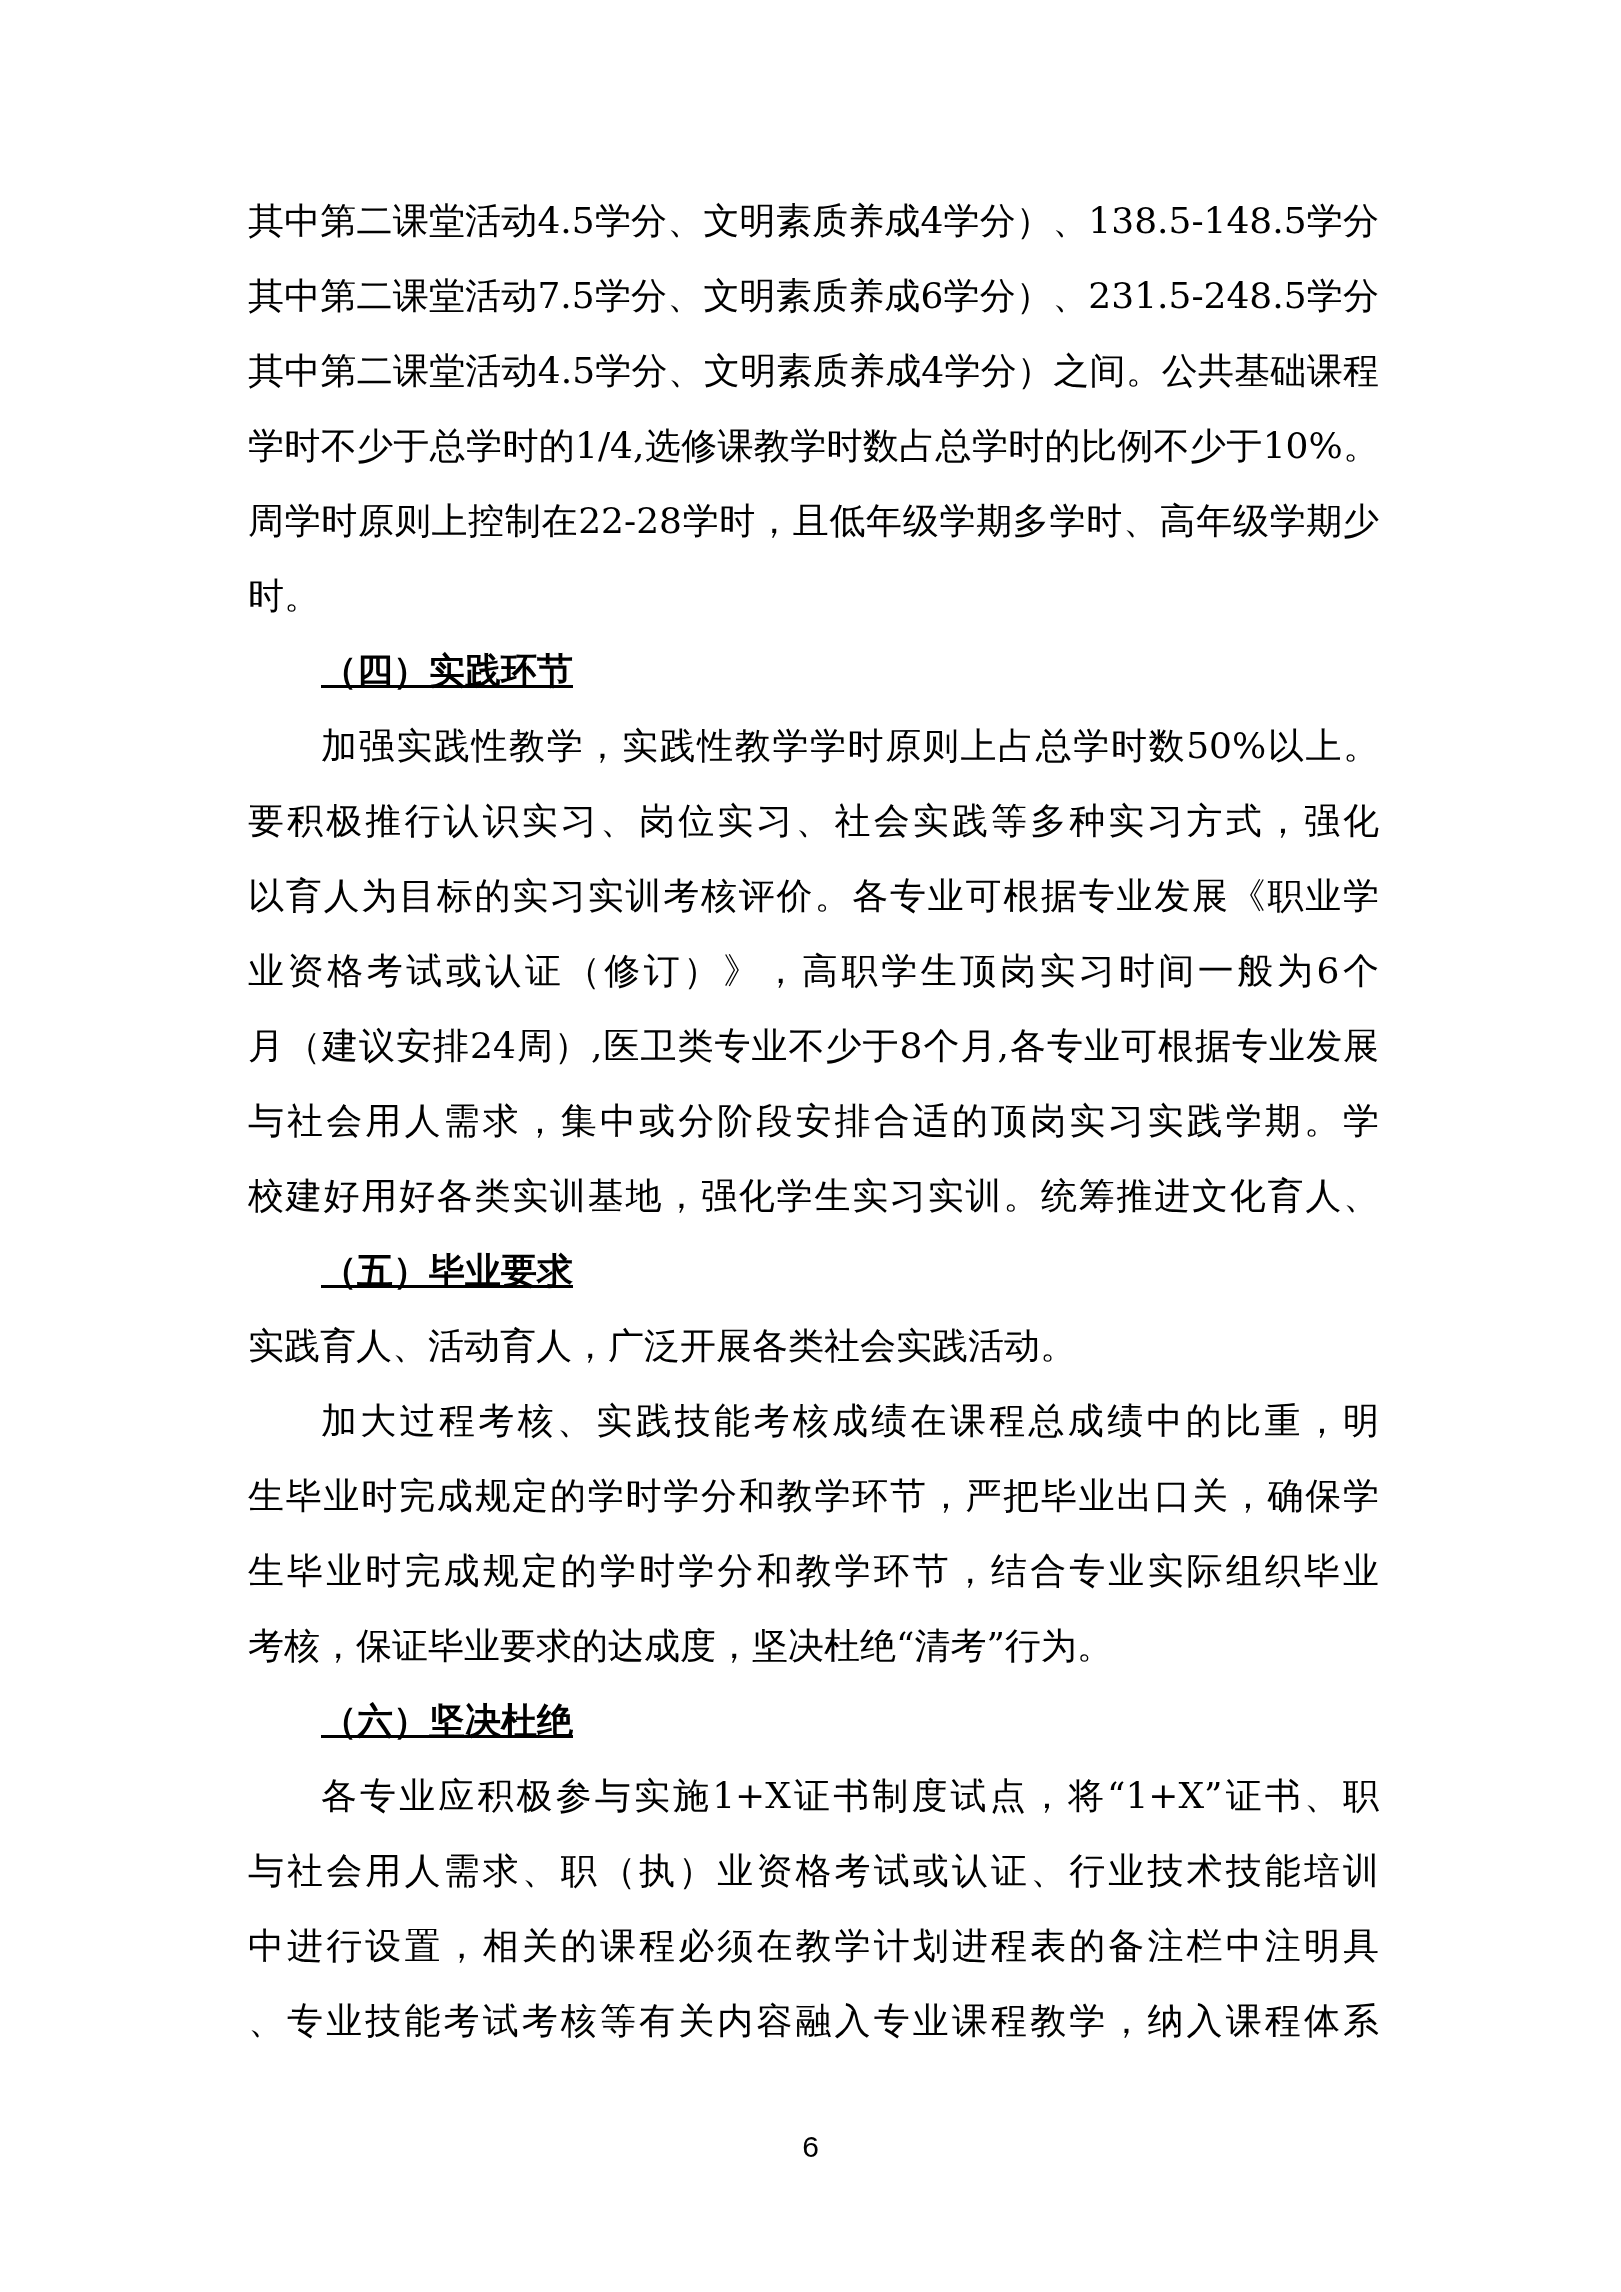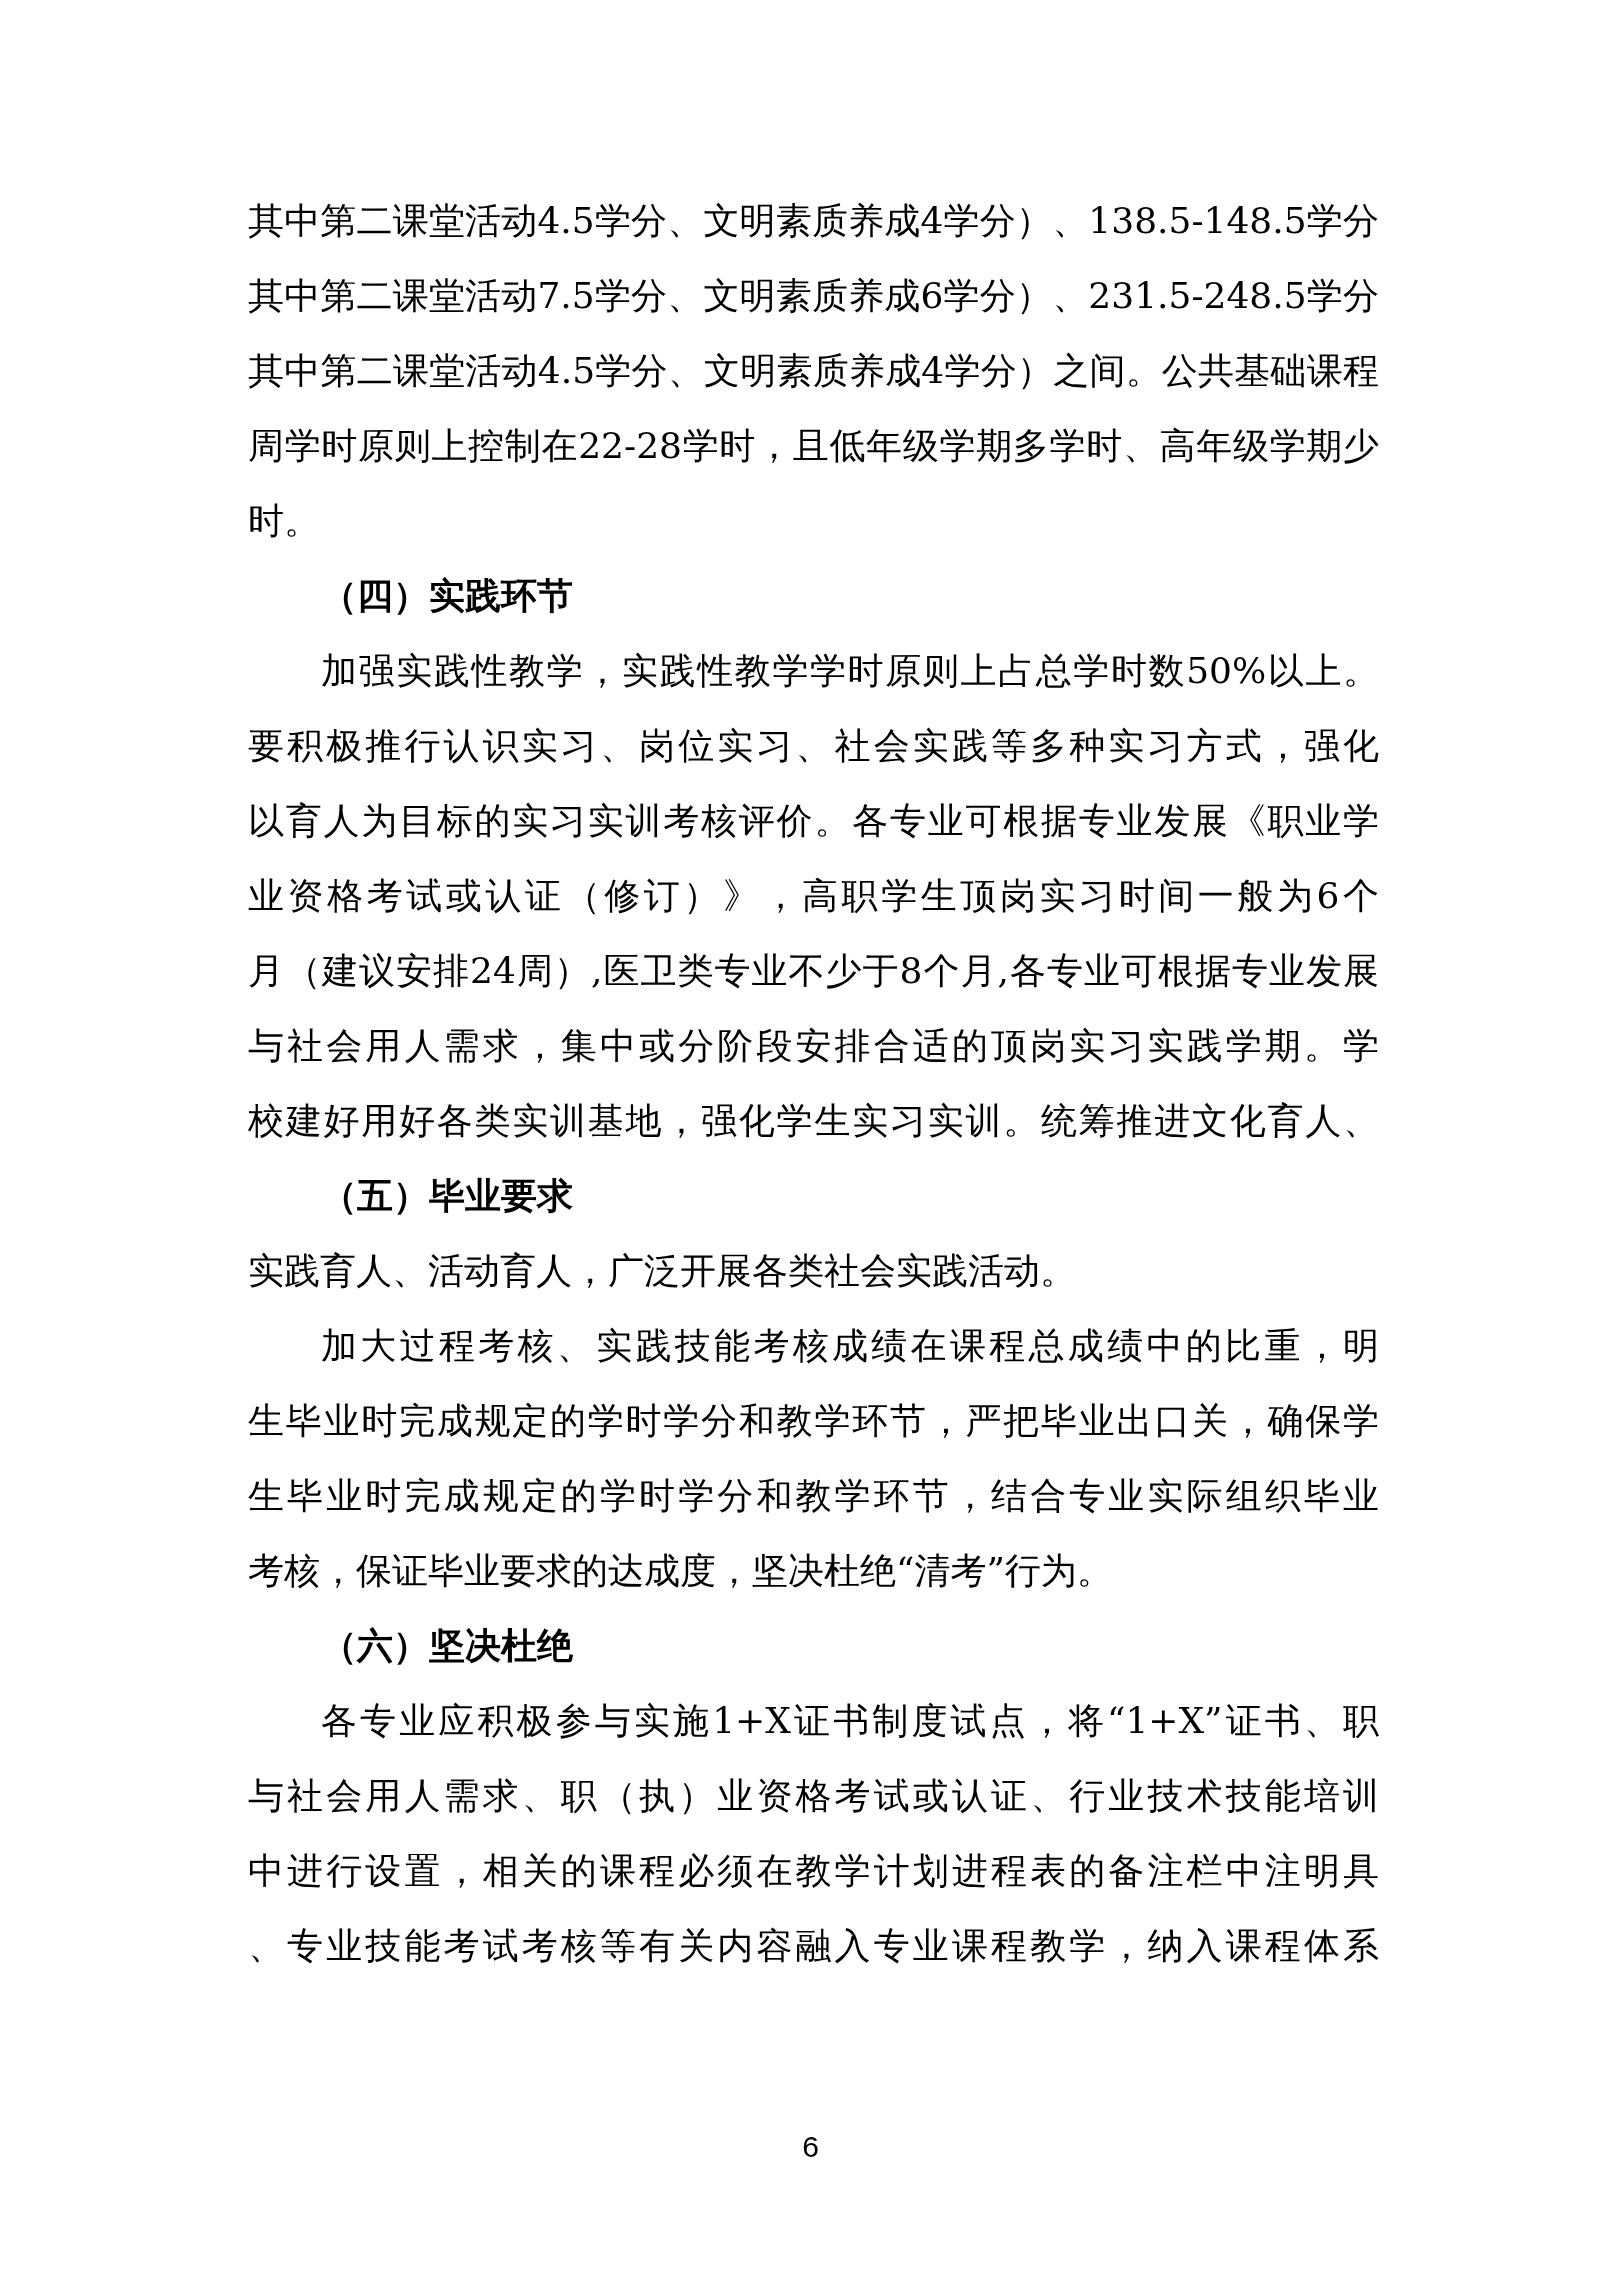--- a/index.html
+++ b/index.html
@@ -36,20 +36,21 @@
     text-align: left;
     text-align-last: left;
   }
   .line.indent {
     text-indent: 73px;
   }
   .line.heading {
     font-weight: bold;
     text-align: right;
     text-align-last: left;
+    text-decoration: underline;
   }
   .page-number {
     position: absolute;
     top: 2129px;
     left: 0;
     width: 100%;
     text-align: center;
     font-size: 30px;
     line-height: 35px;
     font-family: "Liberation Sans", "DejaVu Sans", sans-serif;
@@ -57,20 +58,21 @@
   }
 </style>
 </head>
 <body>
 
 <div class="page" style="background: rgb(255, 255, 255); color: rgb(0, 0, 0);">
   <div class="doc-body">
       <div class="line">其中第二课堂活动4.5学分、文明素质养成4学分）、138.5-148.5学分（</div>
       <div class="line">其中第二课堂活动7.5学分、文明素质养成6学分）、231.5-248.5学分（</div>
       <div class="line">其中第二课堂活动4.5学分、文明素质养成4学分）之间。公共基础课程</div>
+      <div class="line">学时不少于总学时的1/4,选修课教学时数占总学时的比例不少于10%。</div>
       <div class="line">周学时原则上控制在22-28学时，且低年级学期多学时、高年级学期少学</div>
       <div class="line last">时。</div>
       <div class="line heading indent last">（四）实践环节</div>
       <div class="line indent">加强实践性教学，实践性教学学时原则上占总学时数50%以上。</div>
       <div class="line">要积极推行认识实习、岗位实习、社会实践等多种实习方式，强化</div>
       <div class="line">以育人为目标的实习实训考核评价。各专业可根据专业发展《职业学</div>
       <div class="line">业资格考试或认证（修订）》，高职学生顶岗实习时间一般为6个</div>
       <div class="line">月（建议安排24周）,医卫类专业不少于8个月,各专业可根据专业发展</div>
       <div class="line">与社会用人需求，集中或分阶段安排合适的顶岗实习实践学期。学</div>
       <div class="line">校建好用好各类实训基地，强化学生实习实训。统筹推进文化育人、</div>

